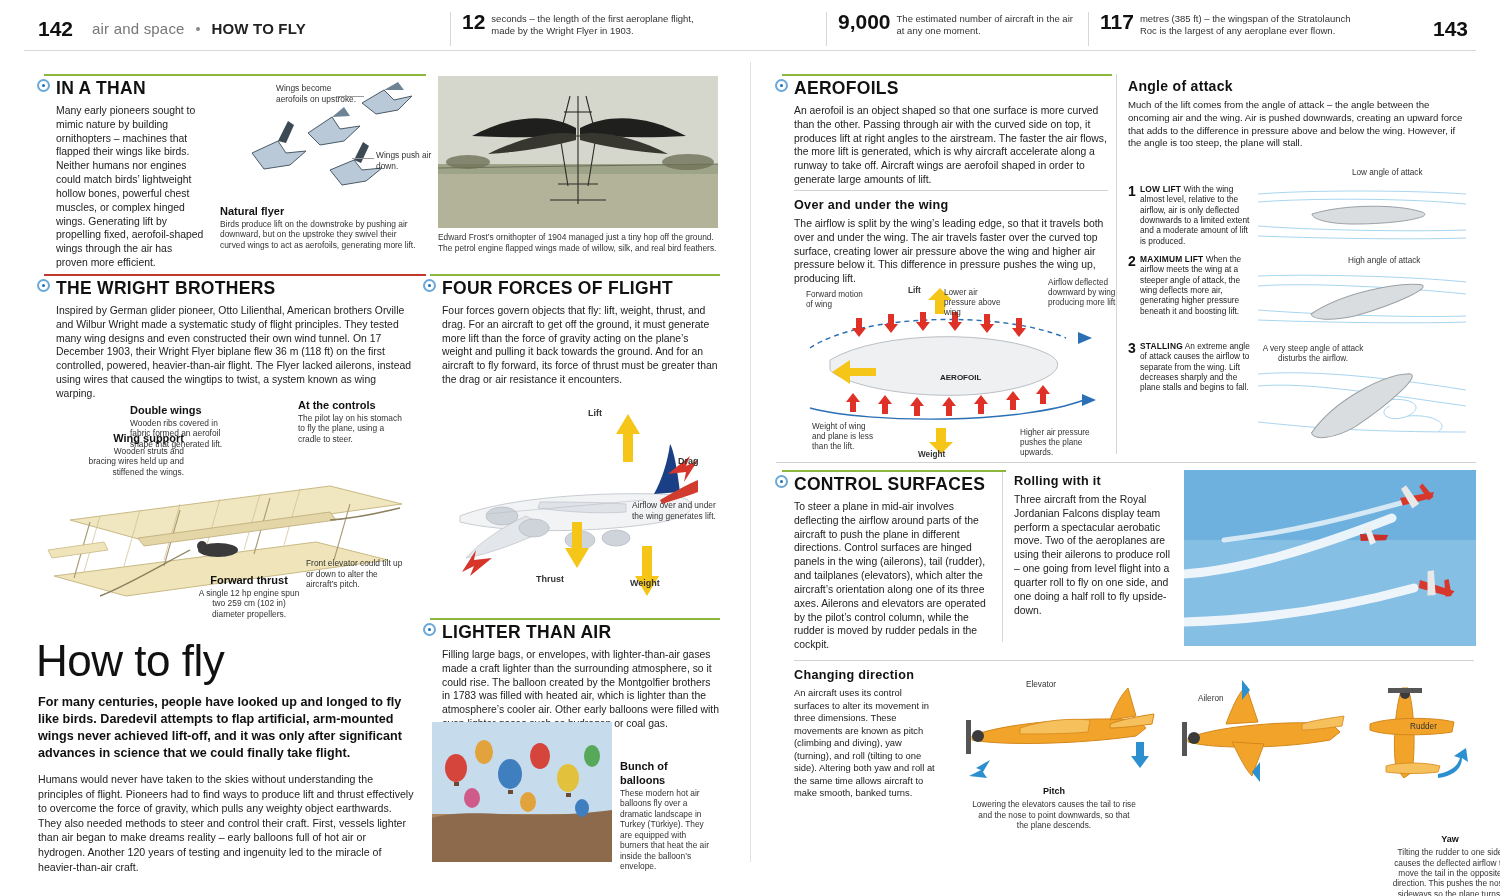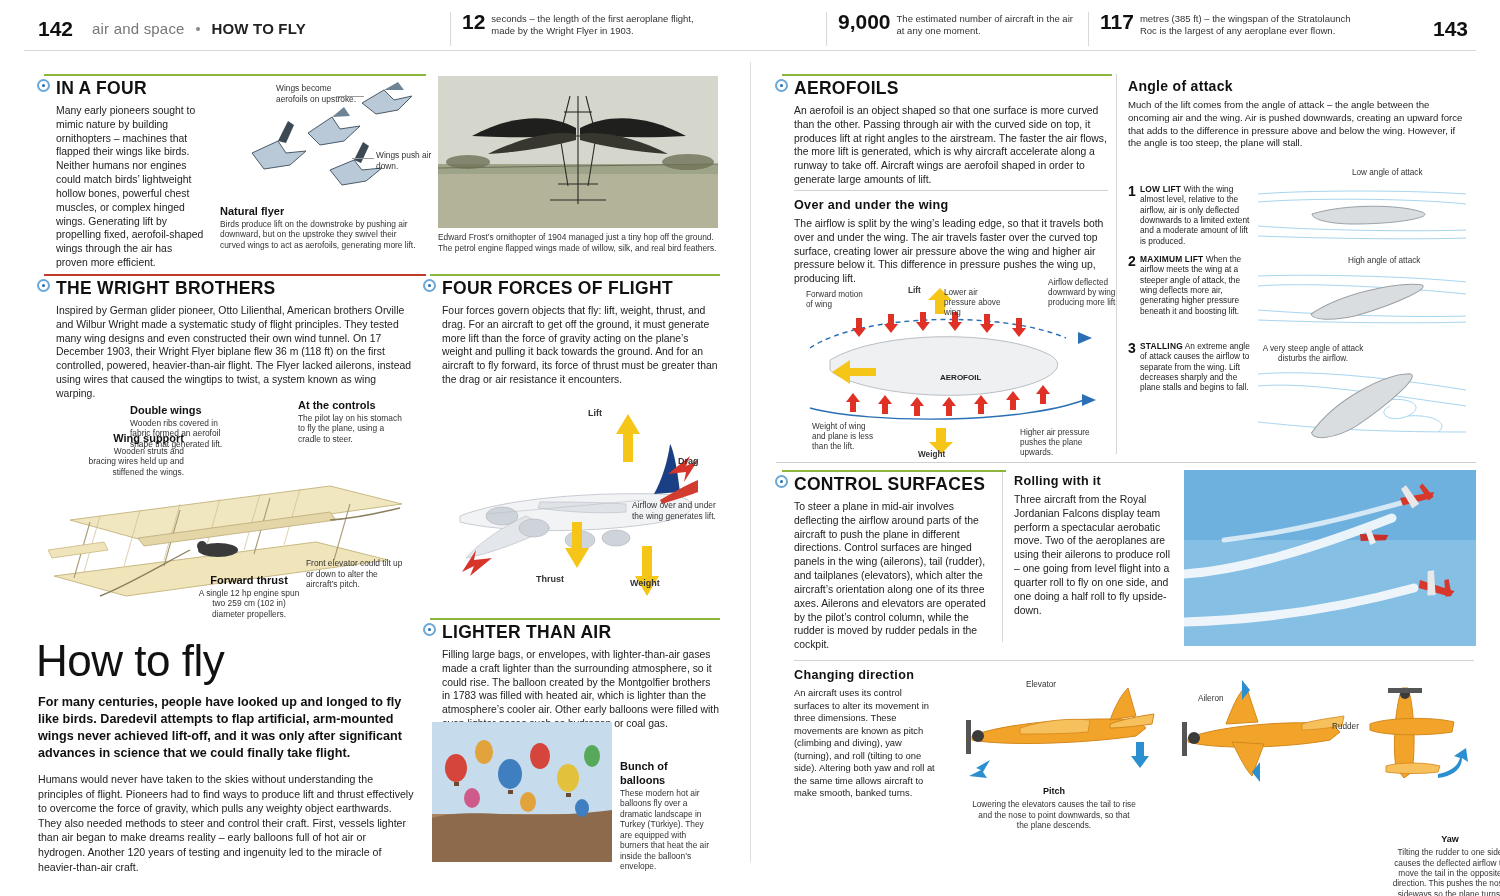--- a/index.html
+++ b/index.html
@@ -83,21 +83,21 @@
     <div class="folio right">143</div>
     <div class="hdrline"></div>
     <div class="vdiv" style="left:450px;top:12px;height:34px;"></div>
     <div class="vdiv" style="left:826px;top:12px;height:34px;"></div>
     <div class="vdiv" style="left:1088px;top:12px;height:34px;"></div>
   </div>
 
   <div class="tline" style="left:44px;top:74px;width:382px;background:#8db63c;"></div>
   <div class="bullet" style="left:37px;top:79px;"></div>
   <div class="panel" style="left:56px;top:78px;width:150px;">
-    <div class="sec-title">IN A FOUR</div>
+    <div class="sec-title">IN A THAN</div>
     <div class="sec-body">Many early pioneers sought to mimic nature by building ornithopters – machines that flapped their wings like birds. Neither humans nor engines could match birds’ lightweight hollow bones, powerful chest muscles, or complex hinged wings. Generating lift by propelling fixed, aerofoil-shaped wings through the air has proven more efficient.</div>
   </div>
 
   <div class="photo" style="left:212px;top:78px;width:210px;height:120px;background:#ffffff;">
     <svg width="210" height="120" viewBox="0 0 210 120">
       <g fill="#b9c9d8" stroke="#4a5a66" stroke-width="1">
         <path d="M150 25 l22 -13 l10 10 l18 -4 l-14 14 l-22 4 z"></path>
         <path d="M96 55 l24 -16 l8 12 l20 -3 l-16 15 l-24 4 z"></path>
         <path d="M40 75 l26 -12 l8 12 l20 -2 l-16 14 l-26 4 z"></path>
         <path d="M118 92 l24 -10 l8 10 l20 -2 l-16 13 l-24 4 z"></path>
@@ -522,19 +522,19 @@
       <path d="M20 44 C34 38 80 36 104 42 L102 52 C78 56 34 56 20 50 Z" fill="#f2a42a" stroke="#d4871a" stroke-width="1"></path>
       <path d="M36 86 C48 82 76 82 90 86 L88 92 C74 94 50 94 36 92 Z" fill="#f6c15c" stroke="#d4871a" stroke-width=".8"></path>
       <circle cx="55" cy="14" r="5" fill="#3b3b3b"></circle>
       <rect x="38" y="8" width="34" height="5" fill="#555"></rect>
       <g fill="#2b8fd0">
         <path d="M94 96 l10 0 l-12 8 l-12 -8 l10 0 z" opacity="0"></path>
         <path d="M88 98 C104 96 112 88 112 78 l6 4 l-2 -14 l-12 8 l6 2 C108 86 100 92 88 94 Z"></path>
       </g>
     </svg>
   </div>
-  <div class="lbl" style="left:1332px;top:722px;">Rudder</div>
+  <div class="lbl" style="left:1410px;top:722px;">Rudder</div>
   <div class="plane-lbl" style="left:1356px;top:834px;width:124px;margin-left:32px;">
     <b>Yaw</b>
     <span>Tilting the rudder to one side causes the deflected airflow to move the tail in the opposite direction. This pushes the nose sideways so the plane turns.</span>
   </div>
 
 </div>
 
 </body></html>

